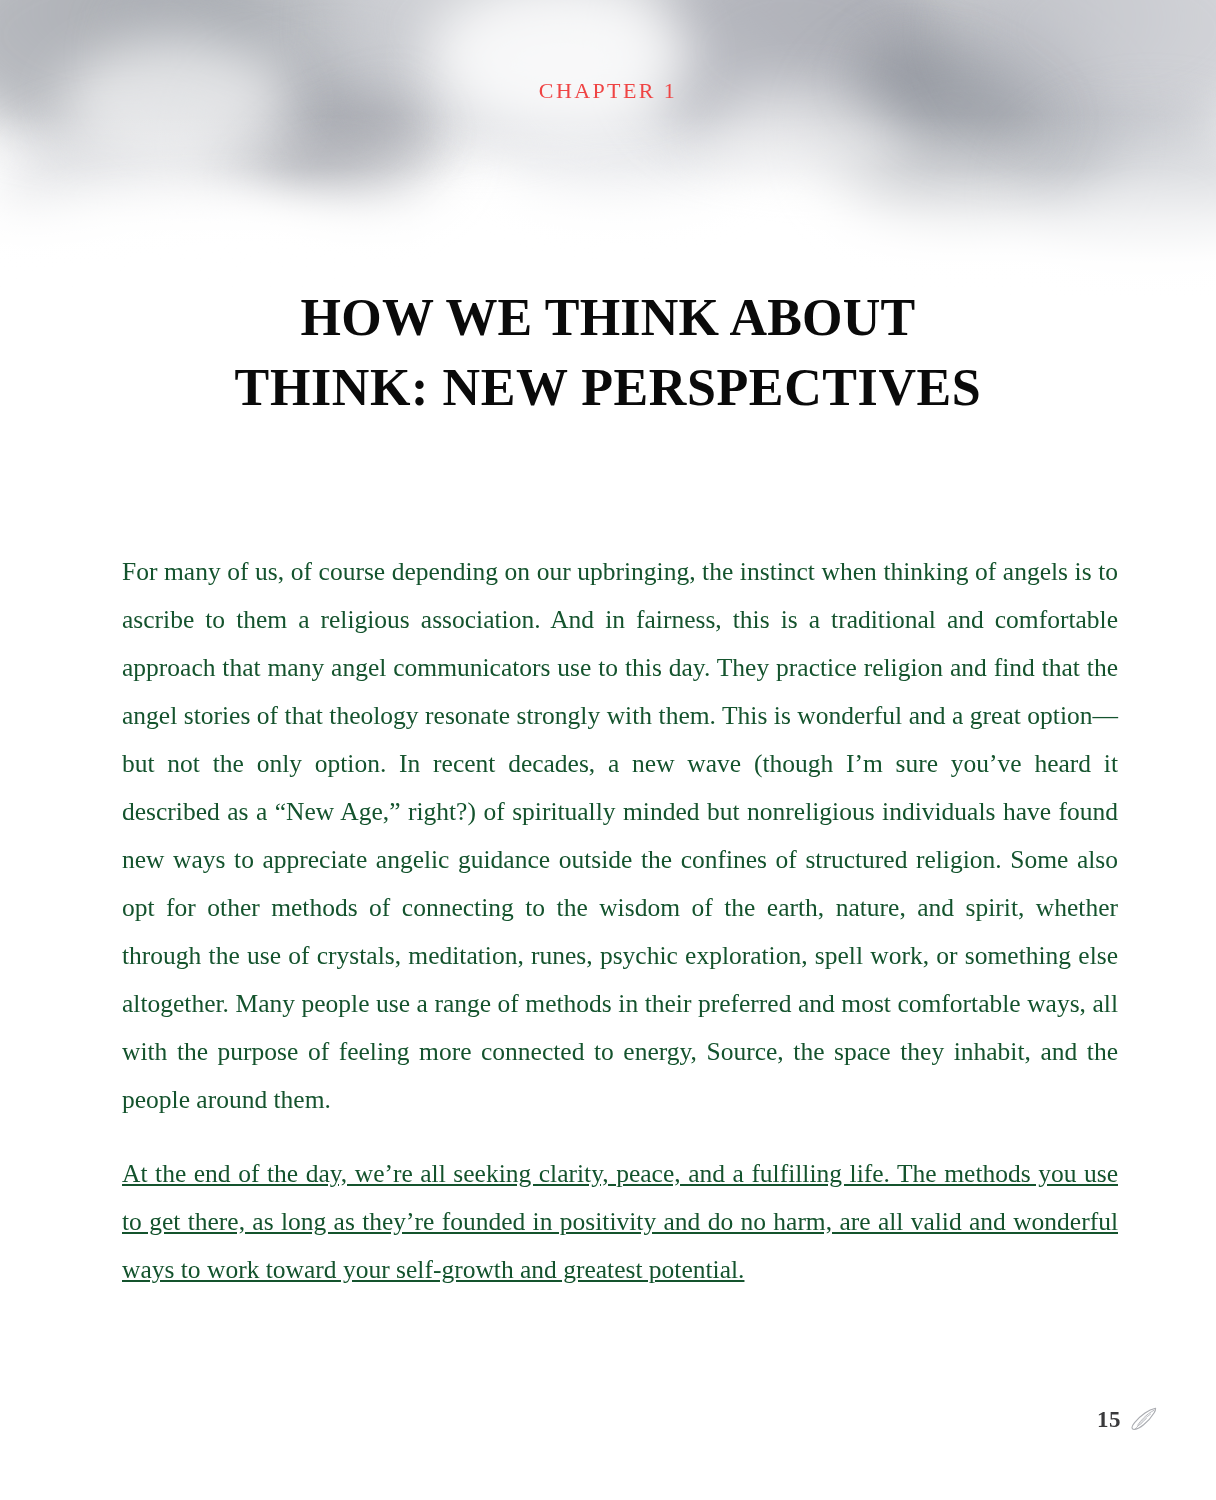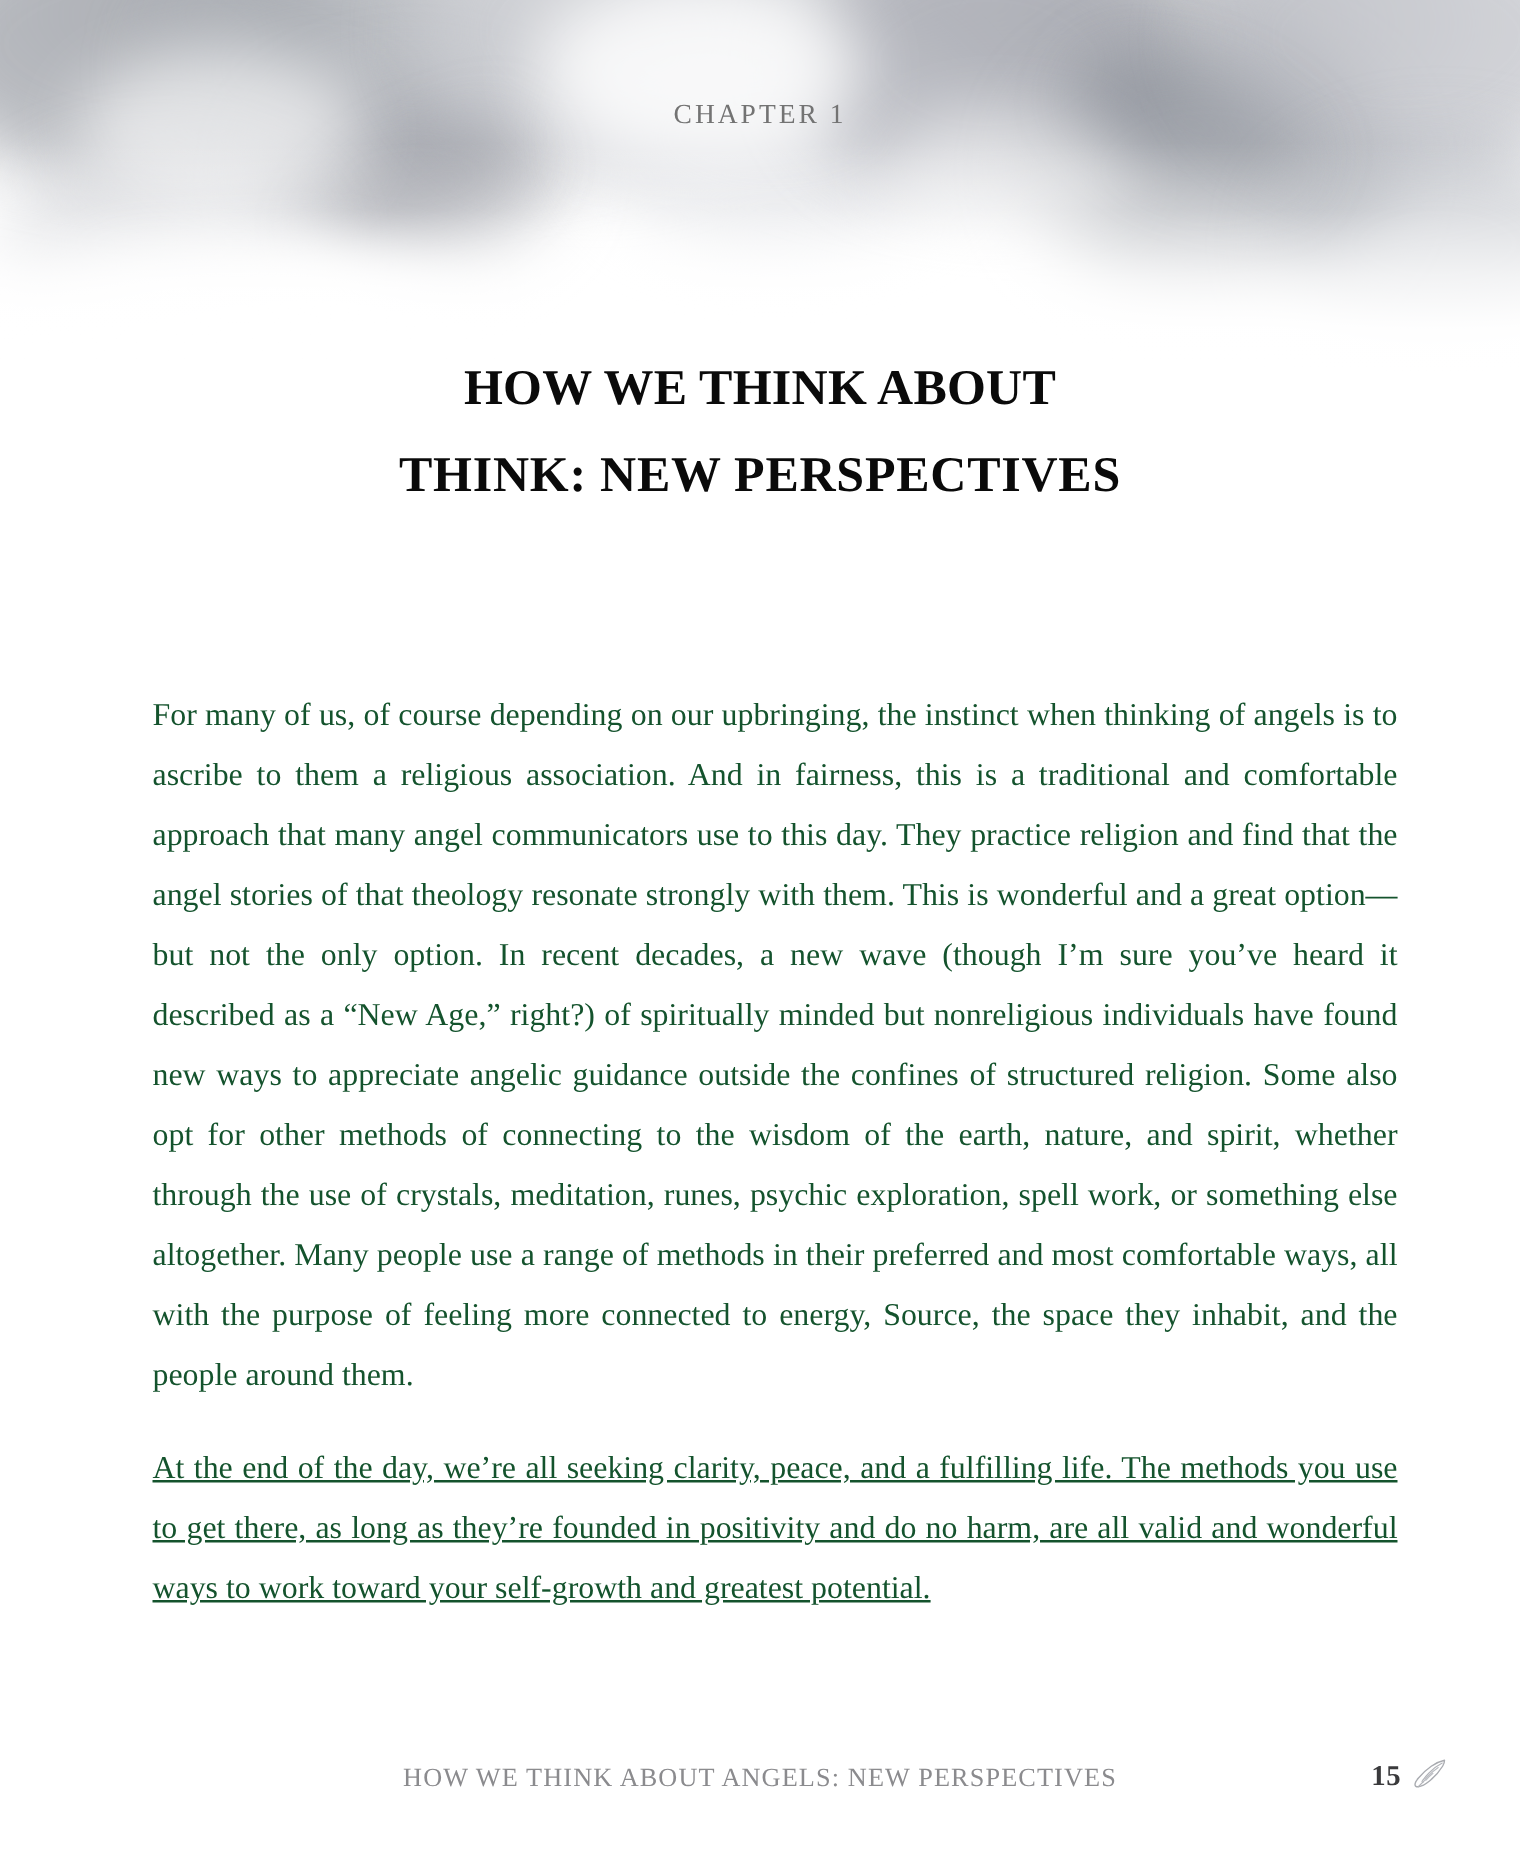--- a/index.html
+++ b/index.html
@@ -71,32 +71,32 @@
 
   
   .chapter-label {
     position: absolute;
     left: 0;
     top: 78px;
     width: 1216px;
     text-align: center;
     font-size: 22px;
     letter-spacing: 2.4px;
-    color: #737373;
+    color: #ef4444;
     font-family: "Liberation Serif", "DejaVu Serif", serif;
   }
 
   
   .chapter-title {
     position: absolute;
     left: 108px;
     top: 248px;
     width: 1000px;
     text-align: center;
-    font-size: 40px;
+    font-size: 52px;
     line-height: 70px;
     font-weight: bold;
     color: #0a0a0a;
     letter-spacing: 0.2px;
     font-family: "Liberation Serif", "DejaVu Serif", serif;
   }
   .chapter-title .tline { display: block; white-space: nowrap; }
   .chapter-title .tline.l2 { letter-spacing: 0.6px; }
 
   
@@ -187,21 +187,20 @@
     <span class="tline l1">HOW WE THINK ABOUT</span>
     <span class="tline l2">THINK: NEW PERSPECTIVES</span>
   </h1>
 
   <div class="body-copy">
     <p>For many of us, of course depending on our upbringing, the instinct when thinking of angels is to ascribe to them a religious association. And in fairness, this is a traditional and comfortable approach that many angel communicators use to this day. They practice religion and find that the angel stories of that theology resonate strongly with them. This is wonderful and a great option—but not the only option. In recent decades, a new wave (though I’m sure you’ve heard it described as a “New Age,” right?) of spiritually minded but nonreligious individuals have found new ways to appreciate angelic guidance outside the confines of structured religion. Some also opt for other methods of connecting to the wisdom of the earth, nature, and spirit, whether through the use of crystals, meditation, runes, psychic exploration, spell work, or something else altogether. Many people use a range of methods in their preferred and most comfortable ways, all with the purpose of feeling more connected to energy, Source, the space they inhabit, and the people around them.</p>
     <p>At the end of the day, we’re all seeking clarity, peace, and a fulfilling life. The methods you use to get there, as long as they’re founded in positivity and do no harm, are all valid and wonderful ways to work toward your self-growth and greatest potential.</p>
   </div>
 
   <div class="footer">
-    <div class="running-head">HOW WE THINK ABOUT ANGELS: NEW PERSPECTIVES</div>
 
     <div class="folio">
       <span class="folio-num">15</span>
       <span class="wing-icon">
         <svg width="30" height="26" viewBox="0 0 30 26" fill="none" aria-hidden="true">
           <path d="M27.6 2.2C24.0 3.0 20.4 4.6 17.0 7.0 C13.2 9.6 9.6 13.0 6.6 16.6 C5.0 18.5 4.0 20.3 4.0 21.6 C4.0 22.9 5.0 23.6 6.6 23.4 C9.2 23.1 12.4 21.4 15.6 18.8 C19.6 15.6 23.5 11.2 26.2 6.8 C27.1 5.3 27.6 3.6 27.6 2.2 Z" stroke="#a9abb0" stroke-width="1.1" fill="none" stroke-linejoin="round"></path>
           <path d="M25.8 4.4 C22.2 6.2 18.6 9.0 15.4 12.2 C13.0 14.6 11.0 17.0 9.6 19.2" stroke="#b2b4b9" stroke-width="0.95" fill="none" stroke-linecap="round"></path>
           <path d="M22.6 8.0 C19.6 10.0 16.6 12.6 14.0 15.4 C12.6 16.9 11.5 18.3 10.7 19.6" stroke="#b8babf" stroke-width="0.9" fill="none" stroke-linecap="round"></path>
           <path d="M18.4 12.6 C16.2 14.4 14.2 16.4 12.6 18.4" stroke="#bdbfc4" stroke-width="0.85" fill="none" stroke-linecap="round"></path>
           <path d="M6.6 23.4 C8.0 22.0 9.4 20.6 10.6 19.4" stroke="#b2b4b9" stroke-width="0.9" fill="none" stroke-linecap="round"></path>

